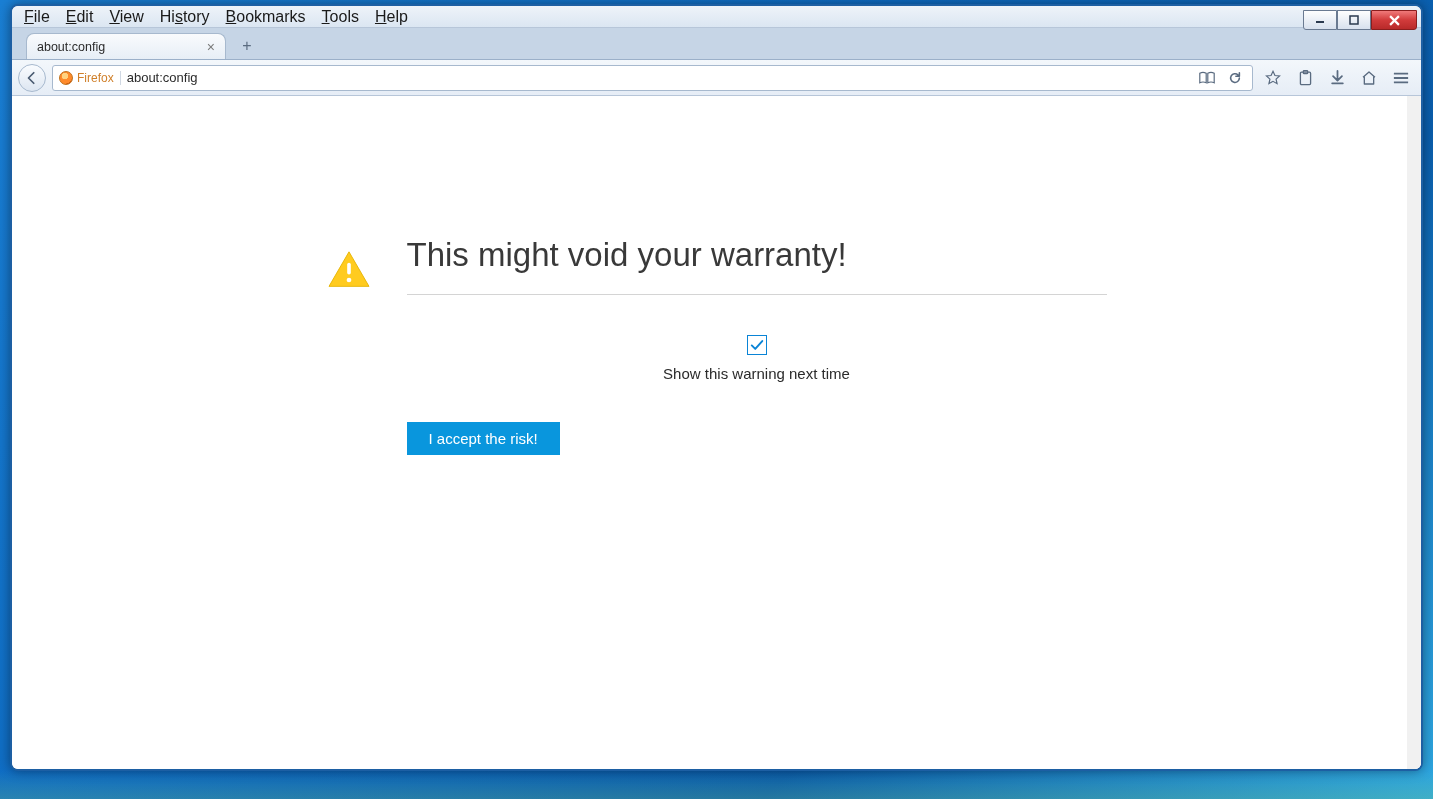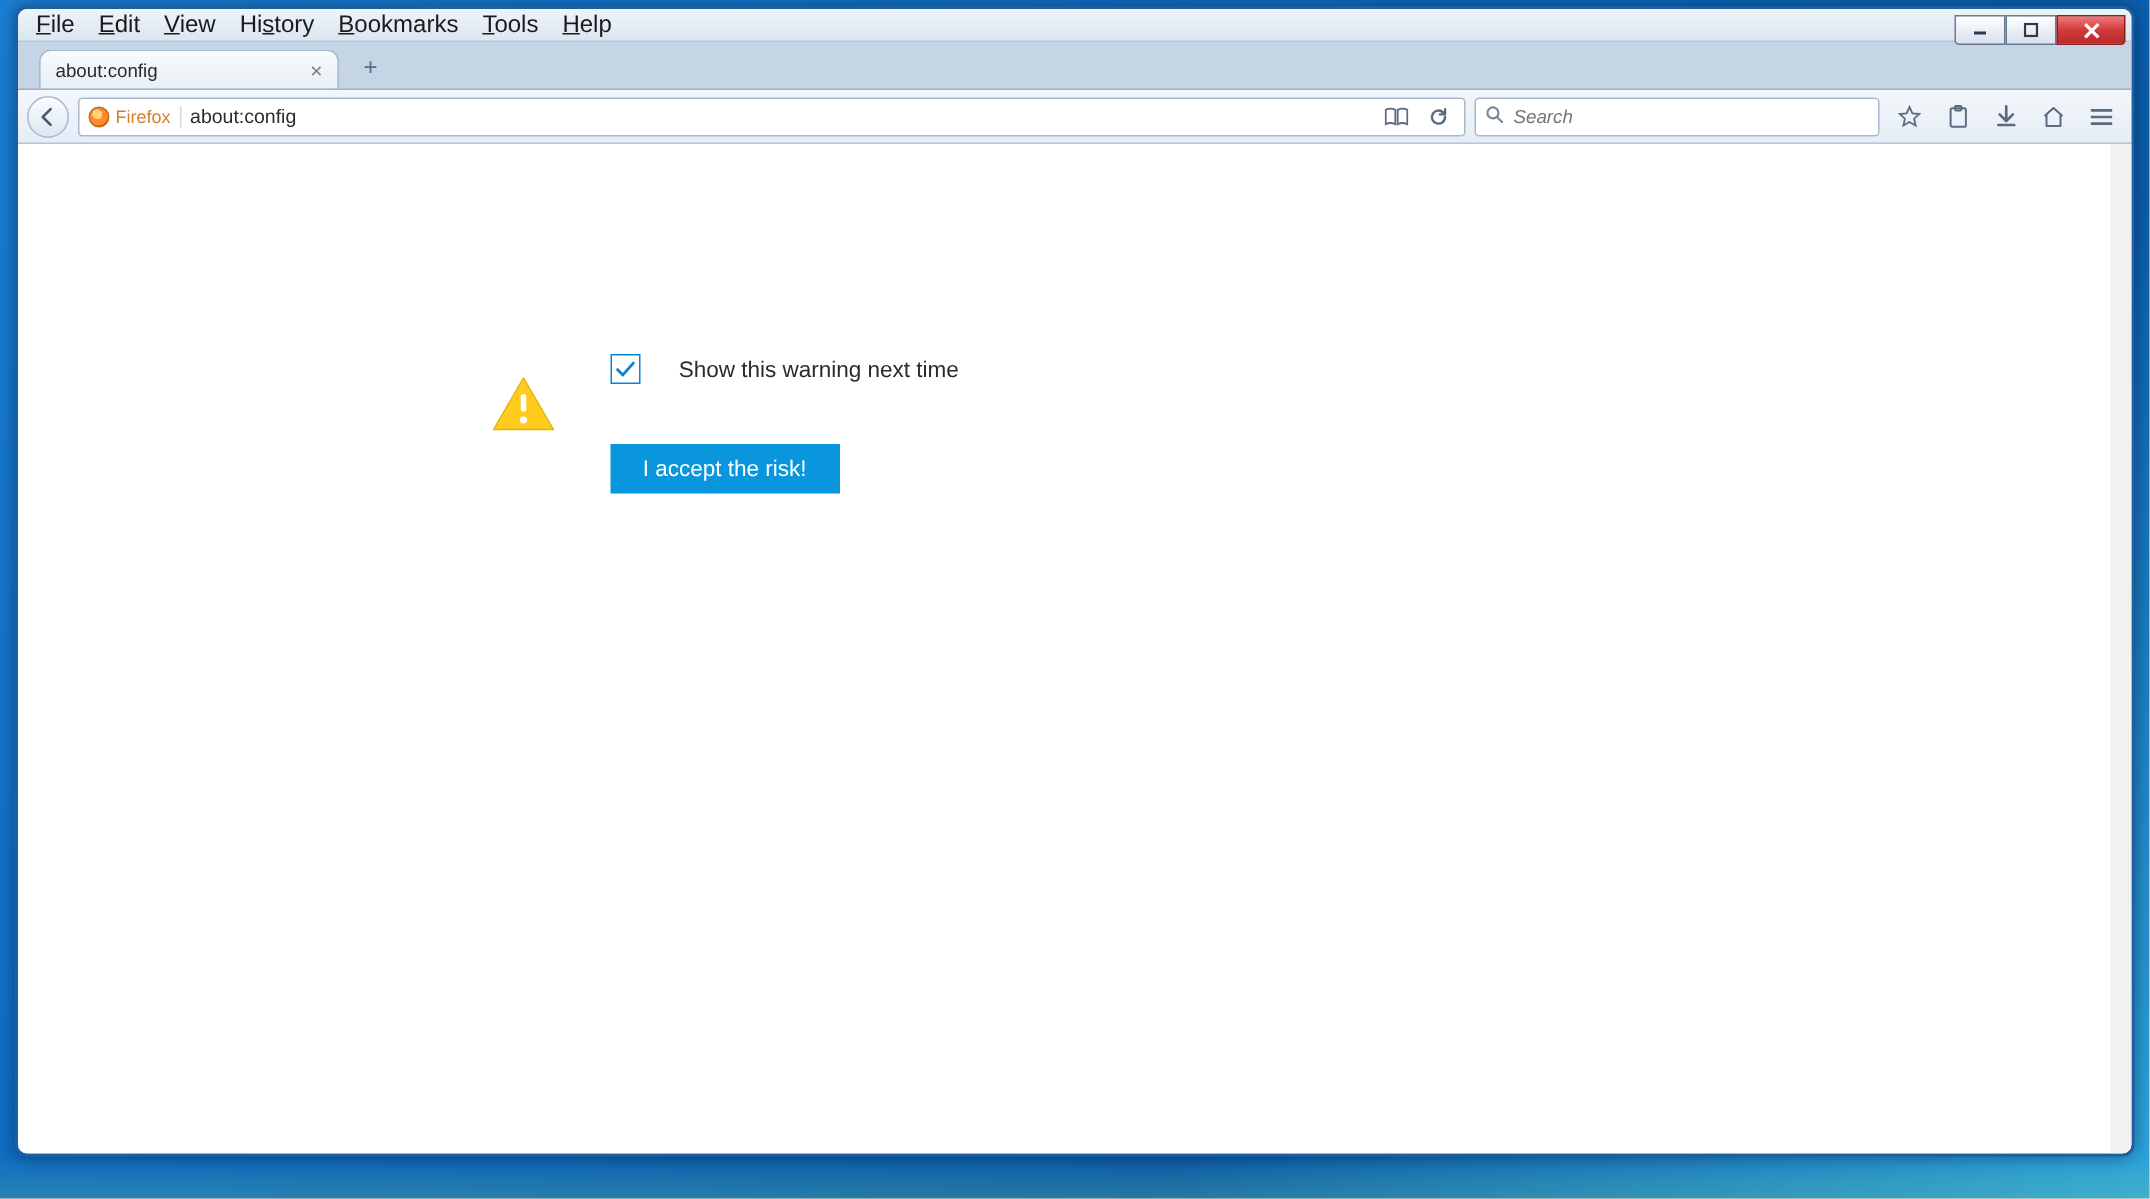--- a/index.html
+++ b/index.html
@@ -197,23 +197,24 @@
     margin-bottom: 40px;
   }
   .warn-body p {
     font-size: 15px;
     line-height: 1.45;
     color: #3a3a3a;
     margin-bottom: 26px;
     max-width: 770px;
   }
   .check-row {
-    display: flex; align-items: center; gap: 26px;
+    display: flex; align-items: center; gap: 10px;
     font-size: 15px; color: #2b2b2b;
     margin-bottom: 40px;
+    flex-direction: column;
   }
   .checkbox {
     width: 20px; height: 20px;
     border: 1.5px solid #0a84d6;
     display: flex; align-items: center; justify-content: center;
     color: #0a84d6;
   }
   .accept-btn {
     display: inline-block;
     background: #0996dd;
@@ -294,29 +295,20 @@
             <path d="M1 2 Q5 0 9 2 L9 14 Q5 12 1 14 Z M11 2 Q15 0 19 2 L19 14 Q15 12 11 14 Z" fill="none" stroke="#5a6b80" stroke-width="1.5"></path>
           </svg>
       </span>
       <span class="icon-btn">
         <svg width="14" height="14" viewBox="0 0 16 16">
             <path d="M13 8 A5 5 0 1 1 11.5 4.5 M13 2 L13 6 L9 6" fill="none" stroke="#5a6b80" stroke-width="1.8" stroke-linecap="round" stroke-linejoin="round"></path>
           </svg>
       </span>
     </div>
 
-    <div class="searchbar">
-      <span>
-        <svg width="13" height="13" viewBox="0 0 16 16">
-            <circle cx="6.5" cy="6.5" r="4.5" fill="none" stroke="#7a8899" stroke-width="1.8"></circle>
-            <line x1="10.2" y1="10.2" x2="14" y2="14" stroke="#7a8899" stroke-width="1.8" stroke-linecap="round"></line>
-          </svg>
-      </span>
-      <input type="text" placeholder="Search" style="">
-    </div>
 
     <div class="toolbar">
       <span class="icon-btn">
         <svg width="16" height="16" viewBox="0 0 24 24">
             <path d="M12 2l2.9 6.3 6.9.7-5.2 4.7 1.5 6.8L12 17l-6.1 3.5 1.5-6.8L2.2 9l6.9-.7z" fill="none" stroke="#5a6b80" stroke-width="1.8"></path>
           </svg>
       </span>
       <span class="icon-btn">
         <svg width="15" height="16" viewBox="0 0 20 22">
             <rect x="3" y="3" width="14" height="17" rx="1.5" fill="none" stroke="#5a6b80" stroke-width="1.8"></rect>
@@ -348,20 +340,21 @@
 
     <div class="warning-page">
       <div class="warn-icon">
         <svg width="44" height="40" viewBox="0 0 48 44">
           <path d="M24 2 L46 40 L2 40 Z" fill="#ffcb1f" stroke="#e6b400" stroke-width="1" stroke-linejoin="round"></path>
           <rect x="22" y="14" width="4" height="13" rx="2" fill="#ffffff"></rect>
           <circle cx="24" cy="33" r="2.6" fill="#ffffff"></circle>
         </svg>
       </div>
       <div class="warn-body">
+        <h1>This might void your warranty!</h1>
         <div class="check-row">
           <span class="checkbox">
             <svg width="14" height="14" viewBox="0 0 16 16">
                 <path d="M2 8.5 L6 12.5 L14 3.5" fill="none" stroke="currentColor" stroke-width="2.2" stroke-linecap="round" stroke-linejoin="round"></path>
               </svg>
           </span>
           <span>Show this warning next time</span>
         </div>
         <button class="accept-btn">I accept the risk!</button>
       </div>

